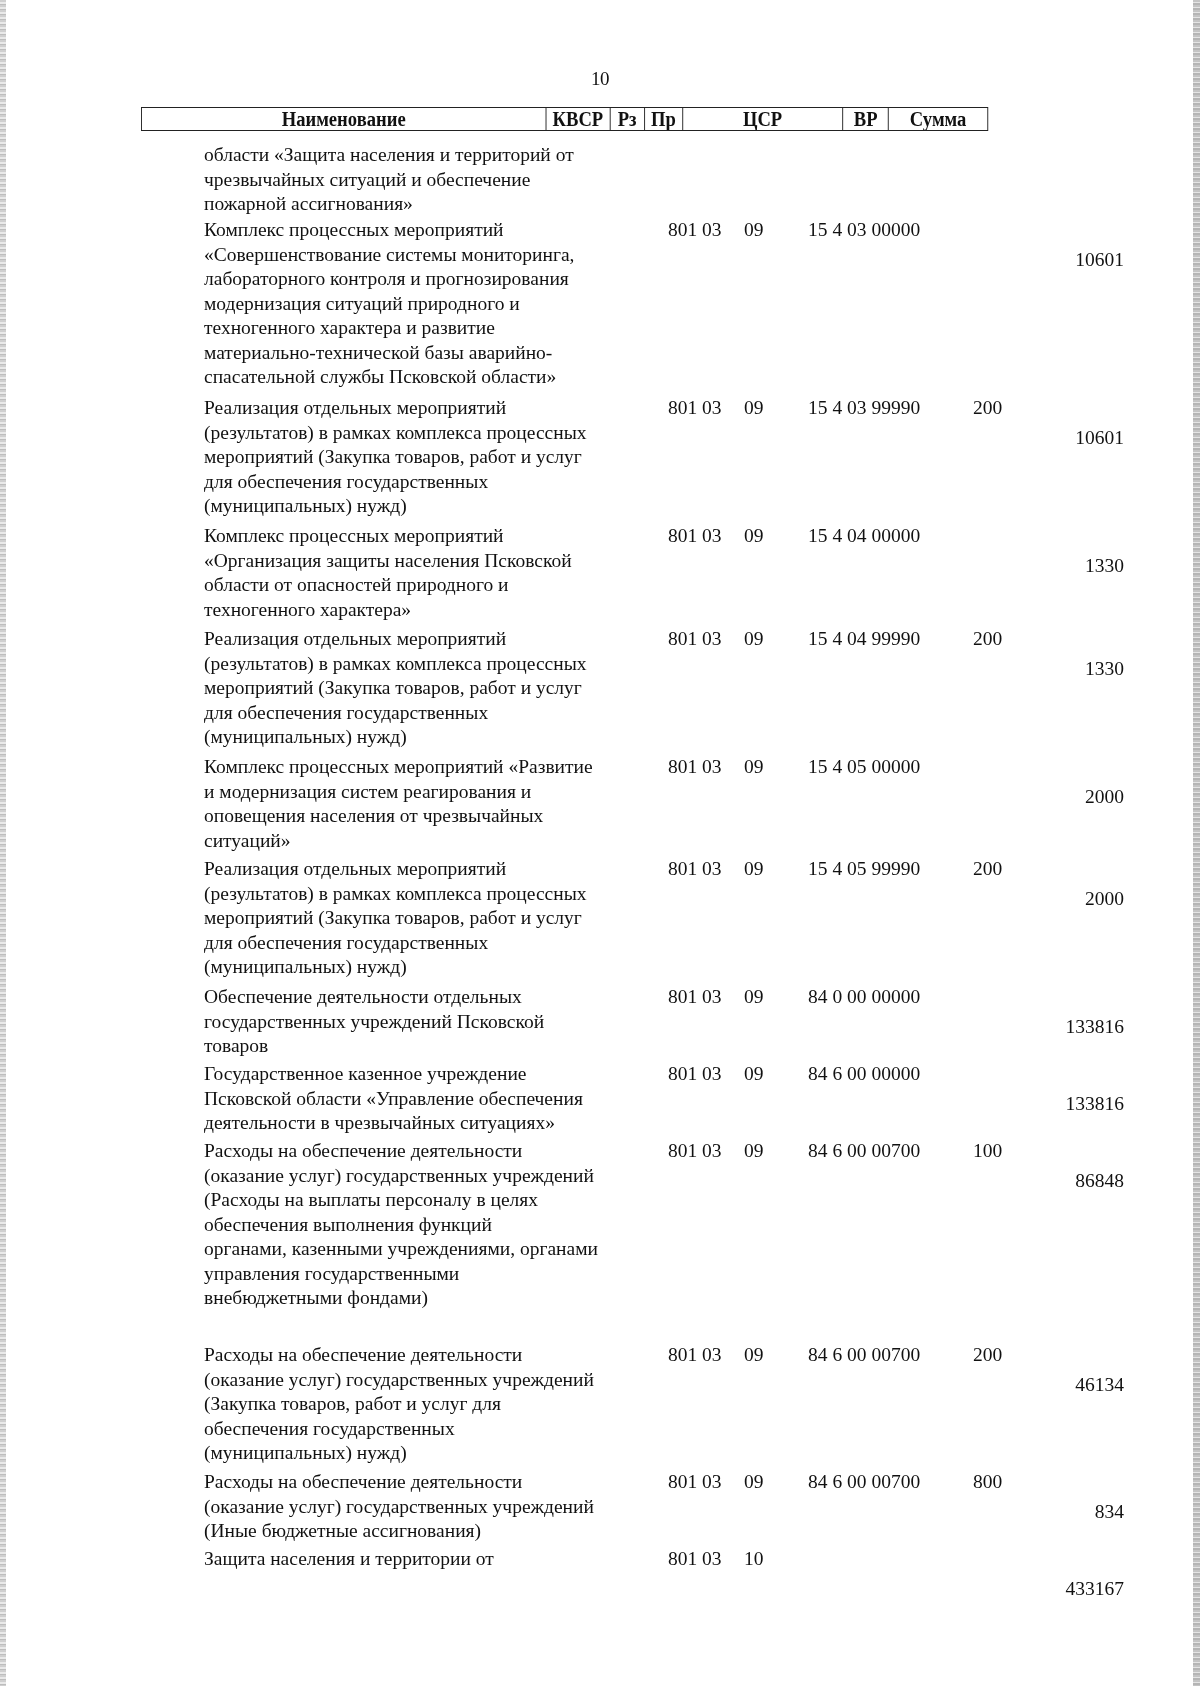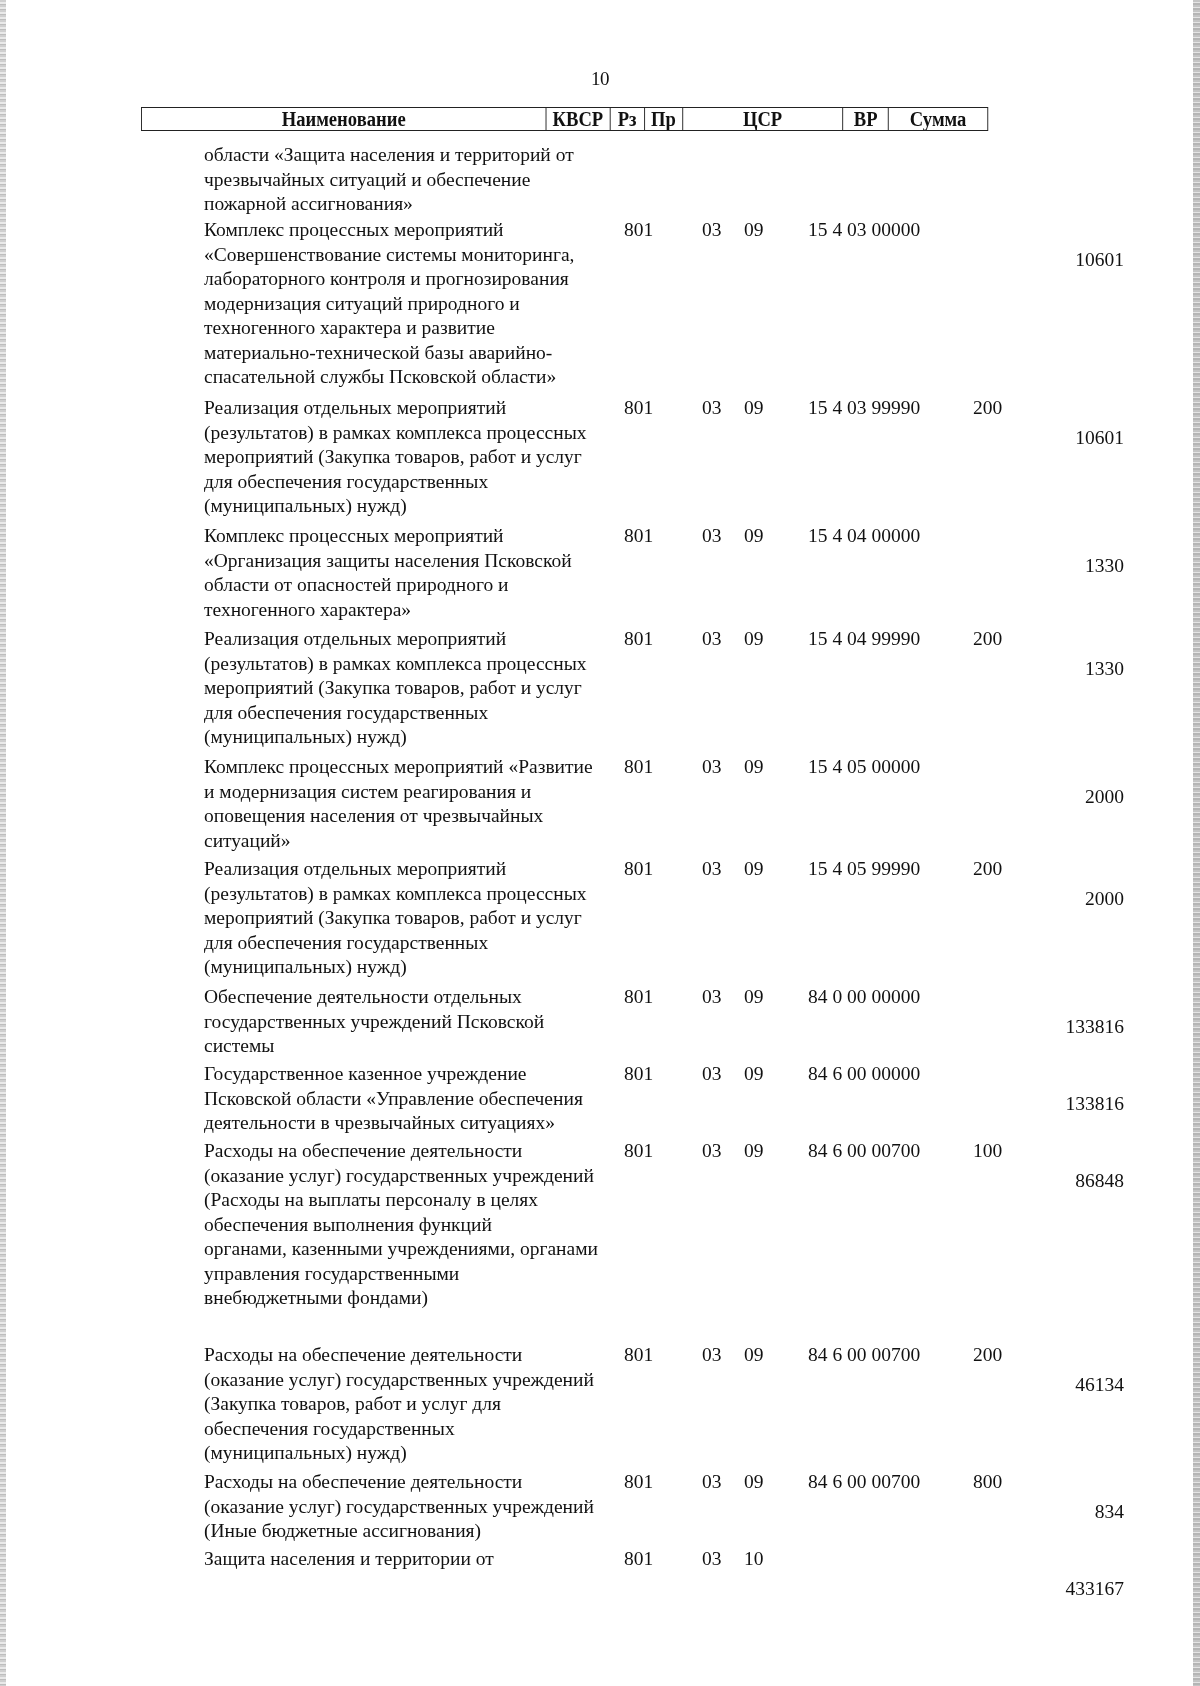--- a/index.html
+++ b/index.html
@@ -29,21 +29,21 @@
   .header .hc {
     border-right: 1.5px solid #222; box-sizing: border-box; text-align: center;
     line-height: 22px; white-space: nowrap; overflow: hidden;
   }
   .header .hc:last-child { border-right: none; }
   .rows { position: absolute; left: 0; top: 0; }
   .row { position: absolute; left: 0; width: 1200px; font-size: 19.5px; line-height: 24.5px; }
   .row .name { position: absolute; left: 164px; width: 430px; }
   .row .name .ln { display: block; white-space: nowrap; margin-left: 40px; }
   .row .c { position: absolute; top: 0; white-space: nowrap; }
-  .c-kvsr { left: 624px; }
+  .c-kvsr { left: 668px; }
   .c-rz { left: 702px; }
   .c-pr { left: 744px; }
   .c-csr { left: 808px; }
   .c-vr { left: 973px; }
   .c-sum { right: 76px; text-align: right; margin-top: 30px; }
 </style>
 </head>
 <body>
 
 <div class="edge-left"></div>
@@ -162,21 +162,21 @@
       <span class="c c-rz">03</span>
       <span class="c c-pr">09</span>
       <span class="c c-csr">15 4 05 99990</span>
       <span class="c c-vr">200</span>
       <span class="c c-sum">2000</span>
     </div>
     <div class="row" style="top: 985px;">
       <div class="name">
         <span class="ln">Обеспечение деятельности отдельных</span>
         <span class="ln">государственных учреждений Псковской</span>
-        <span class="ln">системы</span>
+        <span class="ln">товаров</span>
       </div>
       <span class="c c-kvsr">801</span>
       <span class="c c-rz">03</span>
       <span class="c c-pr">09</span>
       <span class="c c-csr">84 0 00 00000</span>
       <span class="c c-vr"></span>
       <span class="c c-sum">133816</span>
     </div>
     <div class="row" style="top: 1062px;">
       <div class="name">

